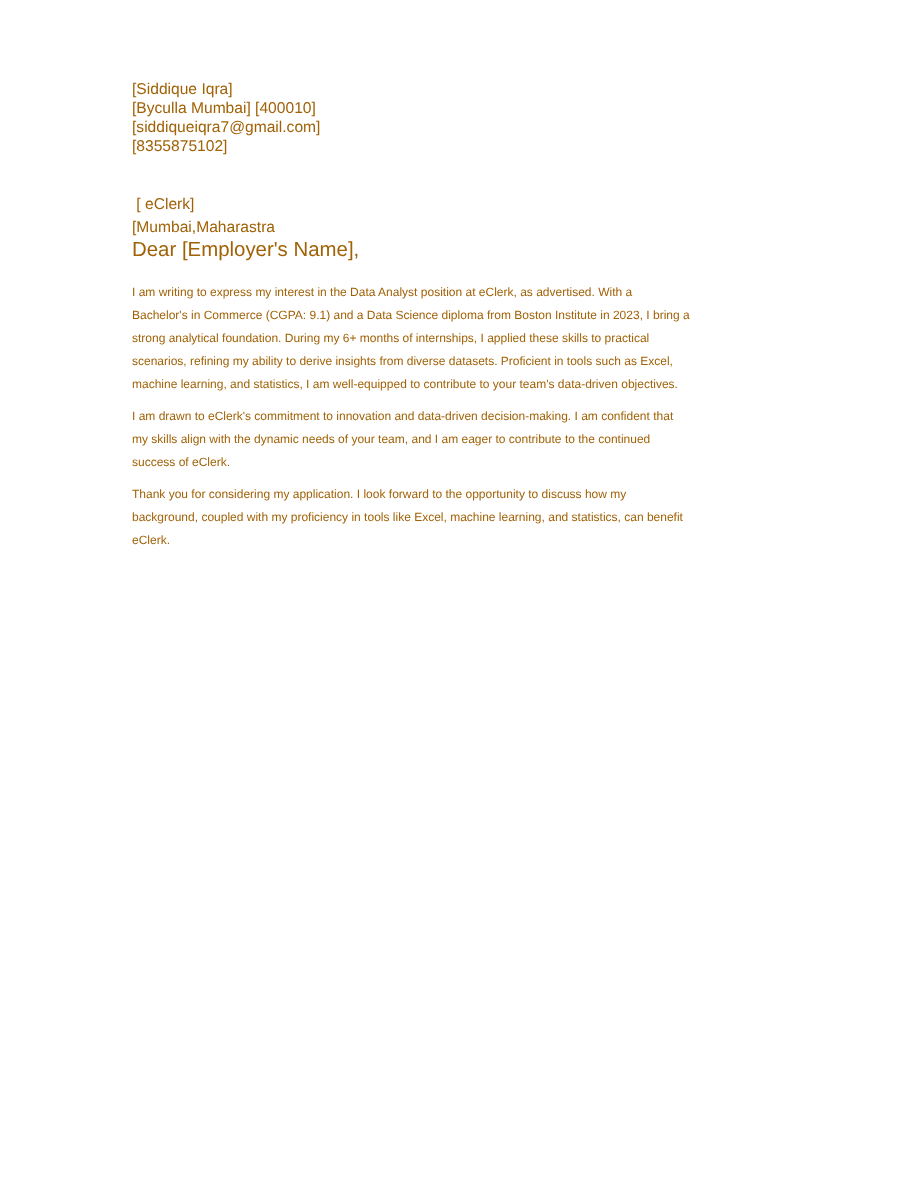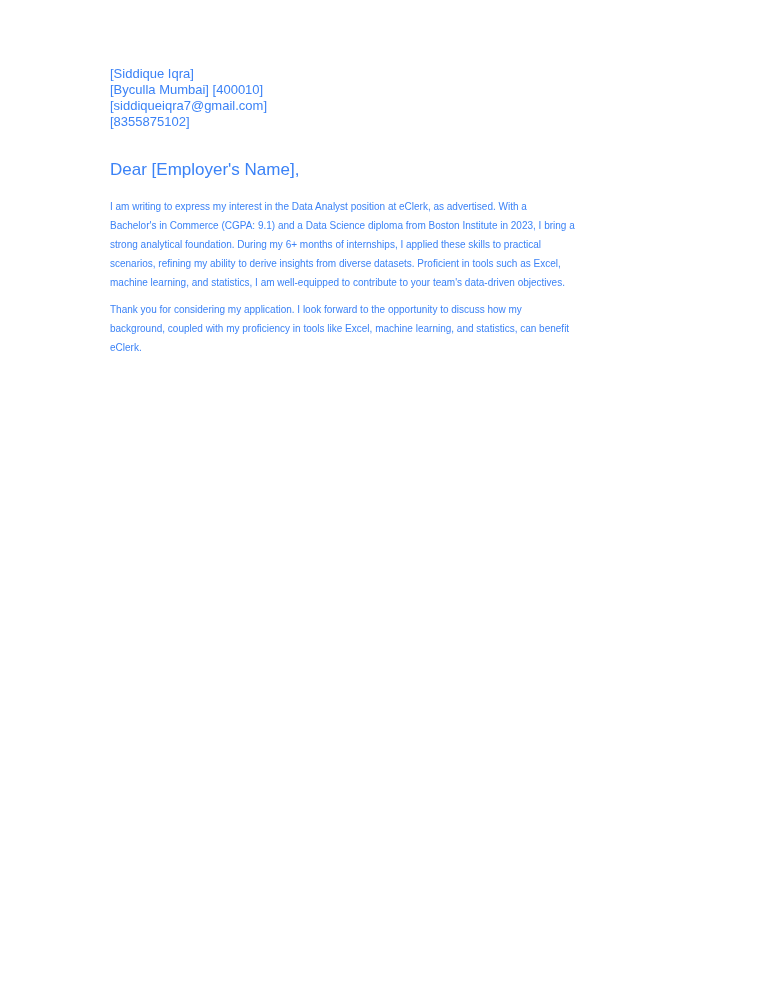--- a/index.html
+++ b/index.html
@@ -45,35 +45,40 @@
     font-size: 10px;
     line-height: 19px;
     white-space: pre;
     margin: 0 0 8px 0;
   }
 </style>
 </head>
 <body>
 
 <div class="page" style="background: rgb(255, 255, 255);">
-  <div class="content" style="color: #3b82f6;">
+  <div class="content" style="color: #a16207;">
 
     <div class="sender-block">[Siddique Iqra]
 [Byculla Mumbai] [400010]
 [siddiqueiqra7@gmail.com]
 [8355875102]</div>
 
+    <div class="recipient-block"> [ eClerk]
+[Mumbai,Maharastra</div>
 
     <div class="salutation">Dear [Employer's Name],</div>
 
     <p class="para">I am writing to express my interest in the Data Analyst position at eClerk, as advertised. With a
 Bachelor's in Commerce (CGPA: 9.1) and a Data Science diploma from Boston Institute in 2023, I bring a
 strong analytical foundation. During my 6+ months of internships, I applied these skills to practical
 scenarios, refining my ability to derive insights from diverse datasets. Proficient in tools such as Excel,
 machine learning, and statistics, I am well-equipped to contribute to your team's data-driven objectives.</p>
 
+    <p class="para">I am drawn to eClerk's commitment to innovation and data-driven decision-making. I am confident that
+my skills align with the dynamic needs of your team, and I am eager to contribute to the continued
+success of eClerk.</p>
 
     <p class="para">Thank you for considering my application. I look forward to the opportunity to discuss how my
 background, coupled with my proficiency in tools like Excel, machine learning, and statistics, can benefit
 eClerk.</p>
 
   </div>
 </div>
 
 </body></html>

